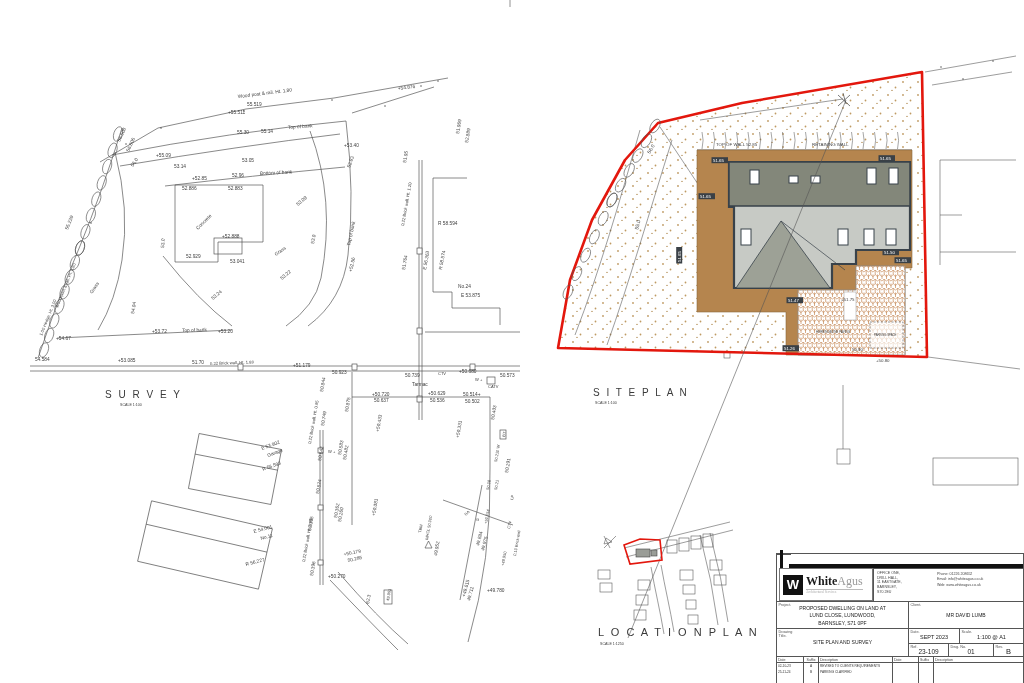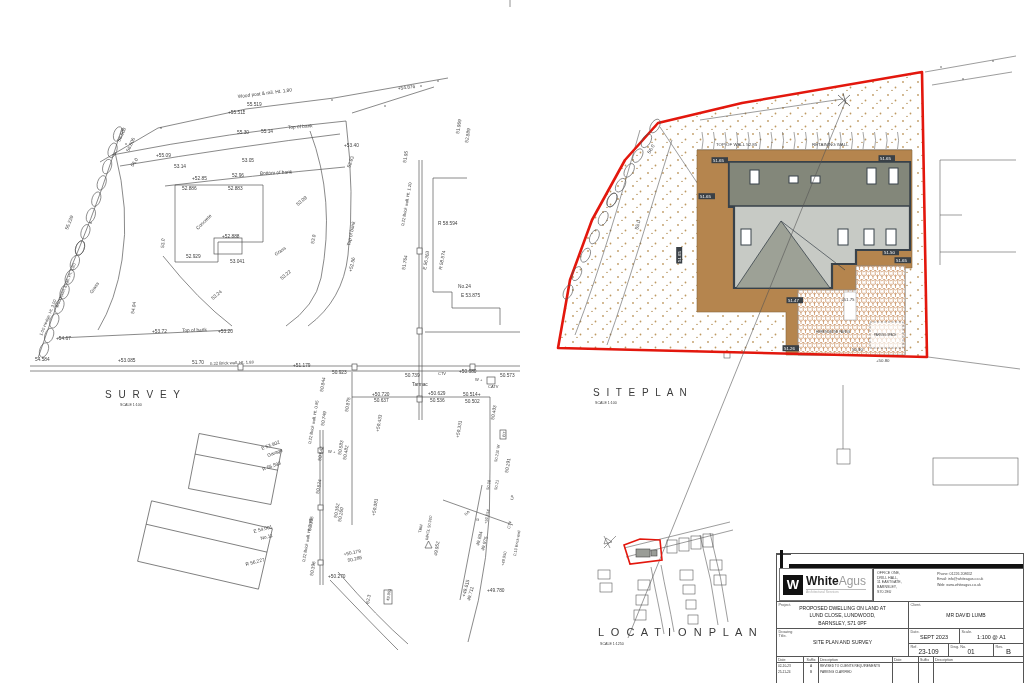--- a/index.html
+++ b/index.html
@@ -8,21 +8,21 @@
   #drawing{position:absolute;left:0;top:0;font-family:"Liberation Sans",sans-serif;}
   
   .tblock{position:absolute;left:776px;top:553px;width:246px;height:129px;border:0.8px solid #555;background:#fff;font-size:4px;color:#333;}
   .tb-bar{position:absolute;left:12px;top:10px;width:234px;height:4px;background:#111;}
   .tb-tick{position:absolute;left:3px;top:-4px;width:3px;height:18px;background:#111;}
   .tb-topline{position:absolute;left:0;top:0;width:14px;height:1px;background:#555;}
   .tb-top{position:absolute;left:0;top:14px;width:246px;height:33px;display:flex;}
   .tb-logo{width:94px;border:0.8px solid #777;margin:0 0 0 2px;background:#fff;display:flex;align-items:center;padding:2px 3px;box-sizing:border-box;position:relative;}
   .logo-box{width:20px;height:20px;background:#111;display:flex;align-items:center;justify-content:center;flex:none;}
   .logo-glyph{color:#fff;font-size:13px;font-weight:bold;line-height:1;}
-  .logo-text{margin-left:3px;}
+  .logo-text{margin-left:3px;font-family:Liberation Serif, serif;}
   .logo-main{font-size:12px;line-height:1;}
   .logo-white{font-weight:bold;color:#1a1a1a;}
   .logo-agus{color:#9a9a9a;}
   .logo-tag{font-size:3.4px;color:#aaa;border-top:0.6px solid #bbb;margin-top:1.5px;padding-top:0.5px;}
   .tb-office{width:58px;border-top:0.8px solid #555;border-left:0.8px solid #555;padding:2px 0 0 3px;box-sizing:border-box;white-space:pre-line;font-size:3.6px;line-height:1.3;color:#444;}
   .tb-contact{flex:1;border-top:0.8px solid #555;padding:3px 0 0 6px;box-sizing:border-box;white-space:pre-line;font-size:3.6px;line-height:1.5;color:#444;}
   .tb-row2{position:absolute;left:0;top:47px;width:246px;height:27px;display:flex;border-top:0.8px solid #555;}
   .cell{position:relative;box-sizing:border-box;}
   .cell .lbl{position:absolute;left:1.5px;top:1px;font-size:3.8px;color:#555;white-space:pre-line;line-height:1.1;}
   .cell .ctr{position:absolute;left:0;right:0;top:50%;transform:translateY(-50%);text-align:center;font-size:5px;line-height:1.5;color:#222;white-space:pre-line;}

